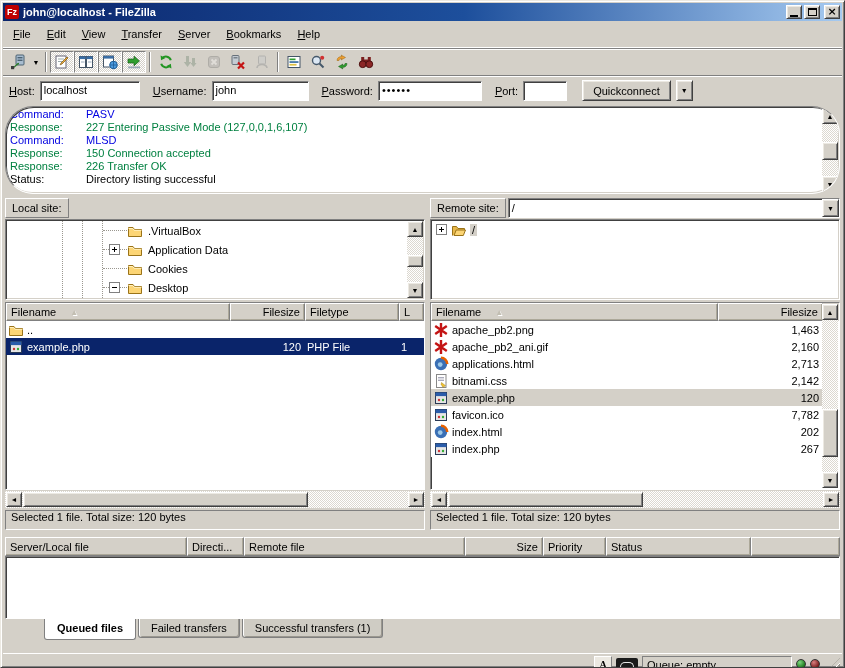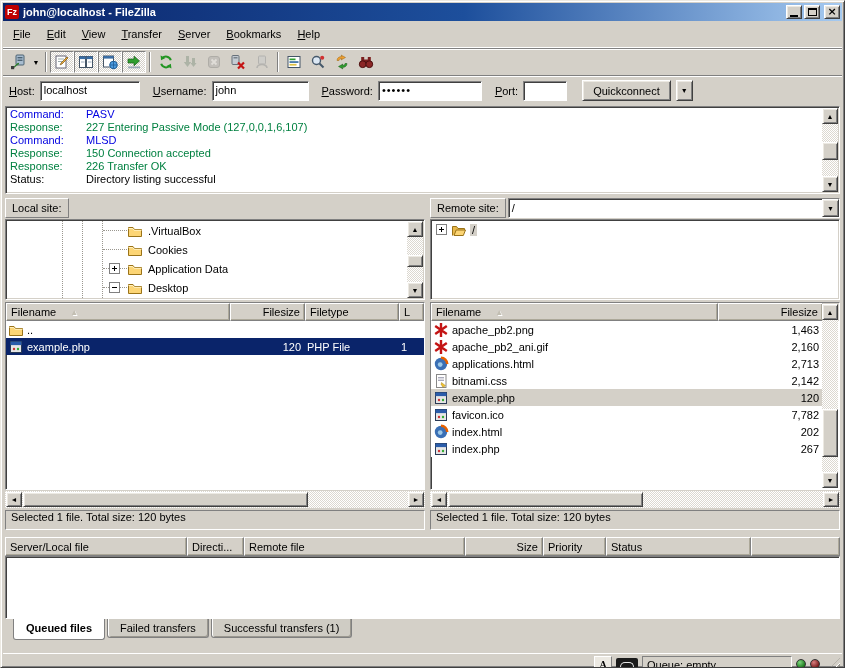--- a/index.html
+++ b/index.html
@@ -47,21 +47,21 @@
   
   .quickbar { height:29px; display:flex; align-items:center; gap:5px; padding:0 6px; flex:none; }
   .qlabel::first-letter { text-decoration:underline; }
   .qinput { height:20px; background:#fff; padding:2px 3px; font-size:11px;
     border:1px solid; border-color:#808080 #fff #fff #808080; box-shadow:inset 1px 1px 0 #404040; }
   .qc-btn { height:21px; padding:2px 10px; font-size:11px; font-weight:normal; }
   .qc-btn span::first-letter { text-decoration:underline; }
   .qc-drop { width:17px; height:21px; display:flex; align-items:center; justify-content:center; font-size:7px; }
 
   
-  .log { height:88px; margin:1px 2px 0 2px; background:#fff; position:relative; overflow:hidden; flex:none; }
+  .log { height:88px; margin:1px 2px 0 2px; background:#fff; position:relative; overflow:hidden; flex:none;border-radius:28px; }
   .log-inner { padding:1px 4px; }
   .log-line { display:flex; line-height:13px; white-space:nowrap; }
   .log-label { width:76px; flex:none; }
   .lt-command { color:#0000e0; }
   .lt-response { color:#008040; }
   .lt-status { color:#000; }
 
   
   .vscroll { position:absolute; top:1px; right:1px; bottom:1px; width:16px;
     background-color:#e4e1da; background-image:conic-gradient(#fff 25%, #dcd8d0 0 50%, #fff 0 75%, #dcd8d0 0); background-size:2px 2px; }
@@ -118,21 +118,21 @@
   .statusline { height:20px; margin-top:2px; padding:0 5px; background:#d4d0c8;
     border:1px solid; border-color:#808080 #fff #fff #808080; white-space:nowrap; overflow:hidden; }
 
   
   .queue { margin:7px 2px 0 2px; flex:none; }
   .qheader { display:flex; height:19px; background:#d4d0c8; }
   .qbody { height:63px; background:#fff; border:1px solid; border-color:#808080 #fff #fff #808080; box-shadow:inset 1px 1px 0 #404040; }
   .tabs { display:flex; height:23px; padding-left:8px; align-items:flex-start; gap:2px; }
   .tab { padding:3px 12px 4px 12px; background:#cfccc4; border:1px solid #808080; border-top:none; border-radius:0 0 3px 3px;
     box-shadow:inset 1px 0 0 #fff, inset -1px -1px 0 #9a978f; margin-top:0; height:19px; }
-  .tab.active { background:#fff; font-weight:bold; height:21px; box-shadow:inset 1px 0 0 #fff; }
+  .tab.active { background:#fff; font-weight:bold; height:21px; box-shadow:inset 1px 0 0 #fff;margin-left:31px; }
   .strip { height:11px; flex:none; }
 
   
   .statusbar { height:21px; flex:none; display:flex; align-items:center; justify-content:flex-end; gap:4px; padding:2px 2px; border-top:1px solid #fff; }
   .sb-icon { width:18px; height:16px; display:flex; align-items:center; justify-content:center;
     border:1px solid; border-color:#fff #808080 #808080 #fff; background:#ece9e2; font-size:10px; font-weight:bold; position:relative; }
   .sb-icon i { font-style:normal; font-family:"Liberation Serif",serif; }
   .sb-badge { width:22px; height:13px; background:#1a1a1a; border-radius:2px; position:relative; }
   .sb-badge::after { content:""; position:absolute; left:4px; right:4px; top:4px; height:5px;
     border:1px solid #e8e8e8; border-bottom:none; border-radius:5px 5px 0 0; }
@@ -349,36 +349,36 @@
           <div class="vline" style="left:95px"></div>
           <div class="trow">
             <span class="hdot" style="width:24px"></span>
             <svg class="fi" viewBox="0 0 16 16">
                 <path d="M1.5 13.5v-9h4.5l1.5 2h7v7z" fill="#fcd575" stroke="#9a7318"></path>
                 <path d="M1.5 5.5h4.2l1.4 1.8h7.4" fill="none" stroke="#fff0c0" stroke-width="1"></path>
               </svg>
             <span class="tlabel">.VirtualBox</span>
           </div>
           <div class="trow">
-            <span class="hdot" style="width:24px"></span>
-            <svg class="fi" viewBox="0 0 16 16">
-                <path d="M1.5 13.5v-9h4.5l1.5 2h7v7z" fill="#fcd575" stroke="#9a7318"></path>
-                <path d="M1.5 5.5h4.2l1.4 1.8h7.4" fill="none" stroke="#fff0c0" stroke-width="1"></path>
-              </svg>
-            <span class="tlabel">Cookies</span>
-          </div>
-          <div class="trow">
             <span class="hdot" style="width:6px"></span>
             <span class="expander plus"></span>
             <span class="hdot" style="width:7px"></span>
             <svg class="fi" viewBox="0 0 16 16">
                 <path d="M1.5 13.5v-9h4.5l1.5 2h7v7z" fill="#fcd575" stroke="#9a7318"></path>
                 <path d="M1.5 5.5h4.2l1.4 1.8h7.4" fill="none" stroke="#fff0c0" stroke-width="1"></path>
               </svg>
             <span class="tlabel">Application Data</span>
+          </div>
+          <div class="trow">
+            <span class="hdot" style="width:24px"></span>
+            <svg class="fi" viewBox="0 0 16 16">
+                <path d="M1.5 13.5v-9h4.5l1.5 2h7v7z" fill="#fcd575" stroke="#9a7318"></path>
+                <path d="M1.5 5.5h4.2l1.4 1.8h7.4" fill="none" stroke="#fff0c0" stroke-width="1"></path>
+              </svg>
+            <span class="tlabel">Cookies</span>
           </div>
           <div class="trow">
             <span class="hdot" style="width:6px"></span>
             <span class="expander"></span>
             <span class="hdot" style="width:7px"></span>
             <svg class="fi" viewBox="0 0 16 16">
                 <path d="M1.5 13.5v-9h4.5l1.5 2h7v7z" fill="#fcd575" stroke="#9a7318"></path>
                 <path d="M1.5 5.5h4.2l1.4 1.8h7.4" fill="none" stroke="#fff0c0" stroke-width="1"></path>
               </svg>
             <span class="tlabel">Desktop</span>

